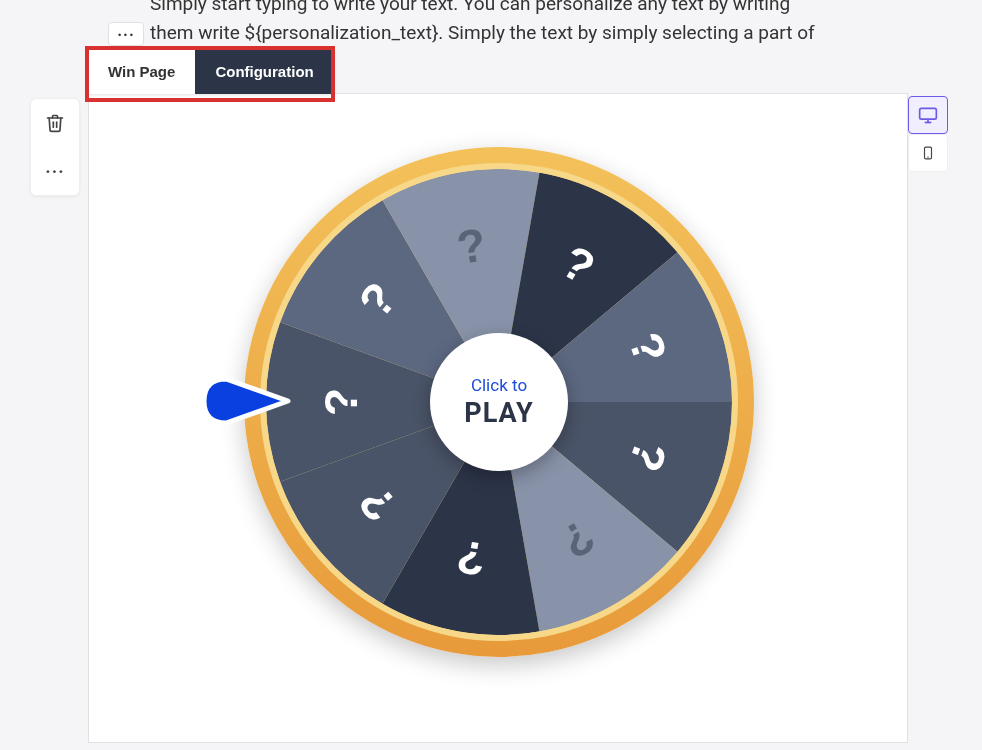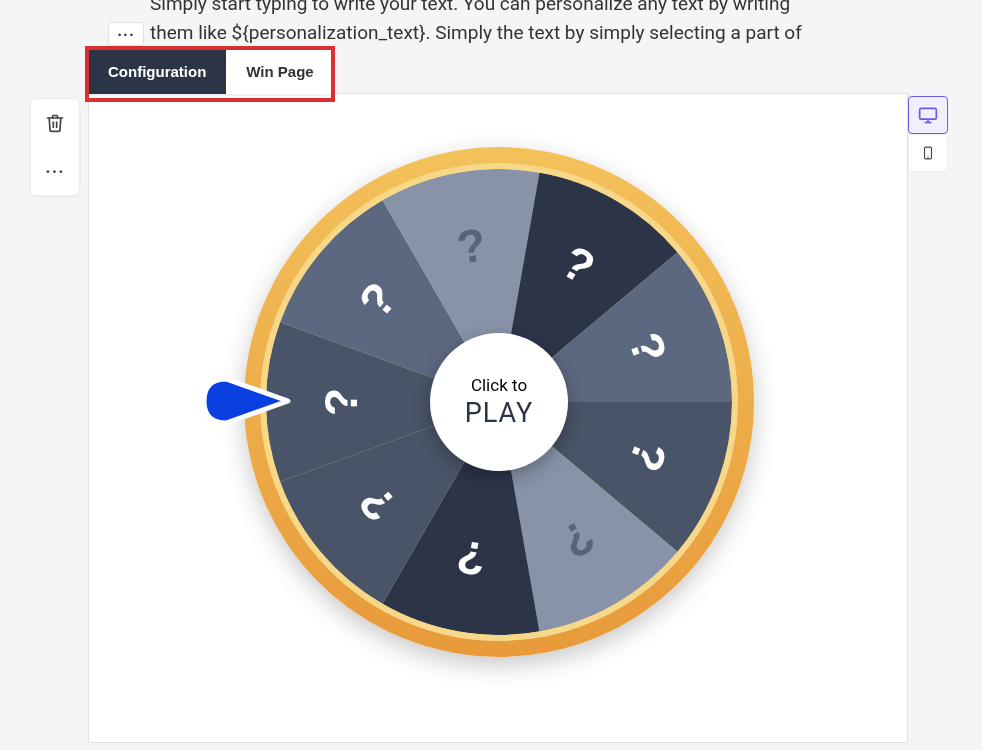--- a/index.html
+++ b/index.html
@@ -180,55 +180,55 @@
       box-shadow: 0 6px 18px rgba(0,0,0,0.28);
       display: flex;
       flex-direction: column;
       align-items: center;
       justify-content: center;
       z-index: 4;
       cursor: pointer;
     }
     .hub .click-to {
       font-size: 17px;
-      color: #000000;
+      color: #1d4ed8;
       margin-bottom: 2px;
     }
     .hub .play {
       font-size: 27px;
-      font-weight: 400;
+      font-weight: 700;
       color: #2c3448;
       letter-spacing: 1px;
     }
 
     .segment-label {
       font-family: Arial, sans-serif;
       font-weight: 700;
       fill: #fff;
     }
     .segment-label.dark { fill: #5a6378; }
     .u { }
   </style>
 </head>
 <body>
 
 <div class="help-text">
   <span>Simply start typing to write your text. You can personalize any text by writing</span><br>
-  <span>them like </span><span class="u">${personalization_text}</span><span>. Simply the text by simply selecting a part of</span>
+  <span>them write </span><span class="u">${personalization_text}</span><span>. Simply the text by simply selecting a part of</span>
 </div>
 
 <div class="more-badge">
   <span>···</span>
 </div>
 
 <div class="tabs-highlight"></div>
 
 <div class="tabs-container">
+  <button class="tab">Win Page</button>
   <button class="tab active">Configuration</button>
-  <button class="tab">Win Page</button>
 </div>
 
 <div class="left-toolbar">
   <div class="tool">
     <svg width="20" height="20" viewBox="0 0 24 24" fill="none" stroke="currentColor" stroke-width="2" stroke-linecap="round" stroke-linejoin="round">
         <polyline points="3 6 5 6 21 6"></polyline>
         <path d="M19 6l-1 14a2 2 0 0 1-2 2H8a2 2 0 0 1-2-2L5 6"></path>
         <path d="M10 11v6"></path>
         <path d="M14 11v6"></path>
         <path d="M9 6V4a1 1 0 0 1 1-1h4a1 1 0 0 1 1 1v2"></path>

